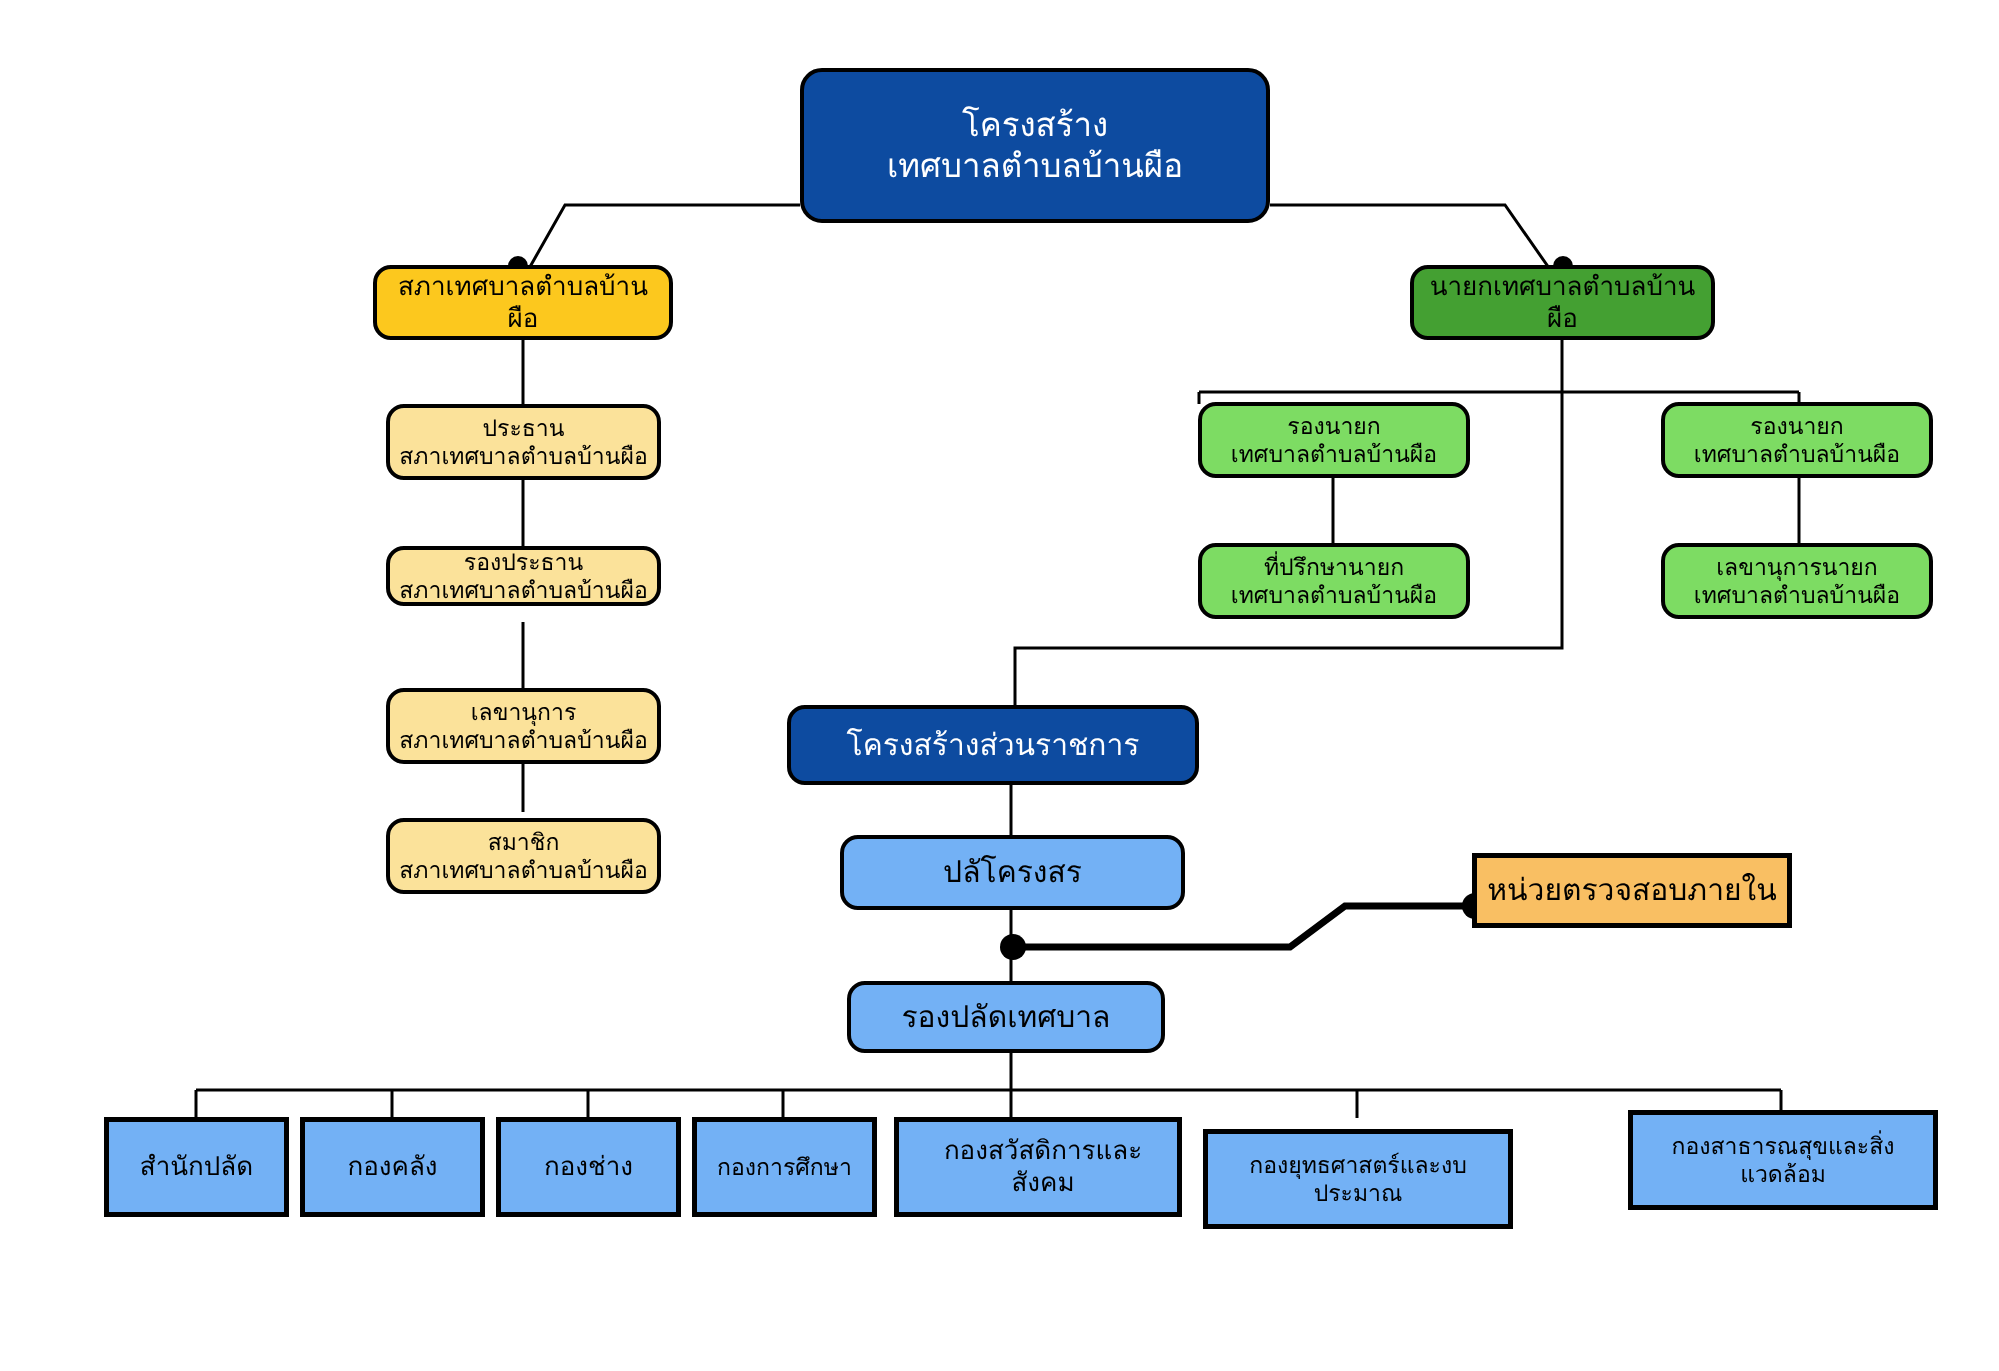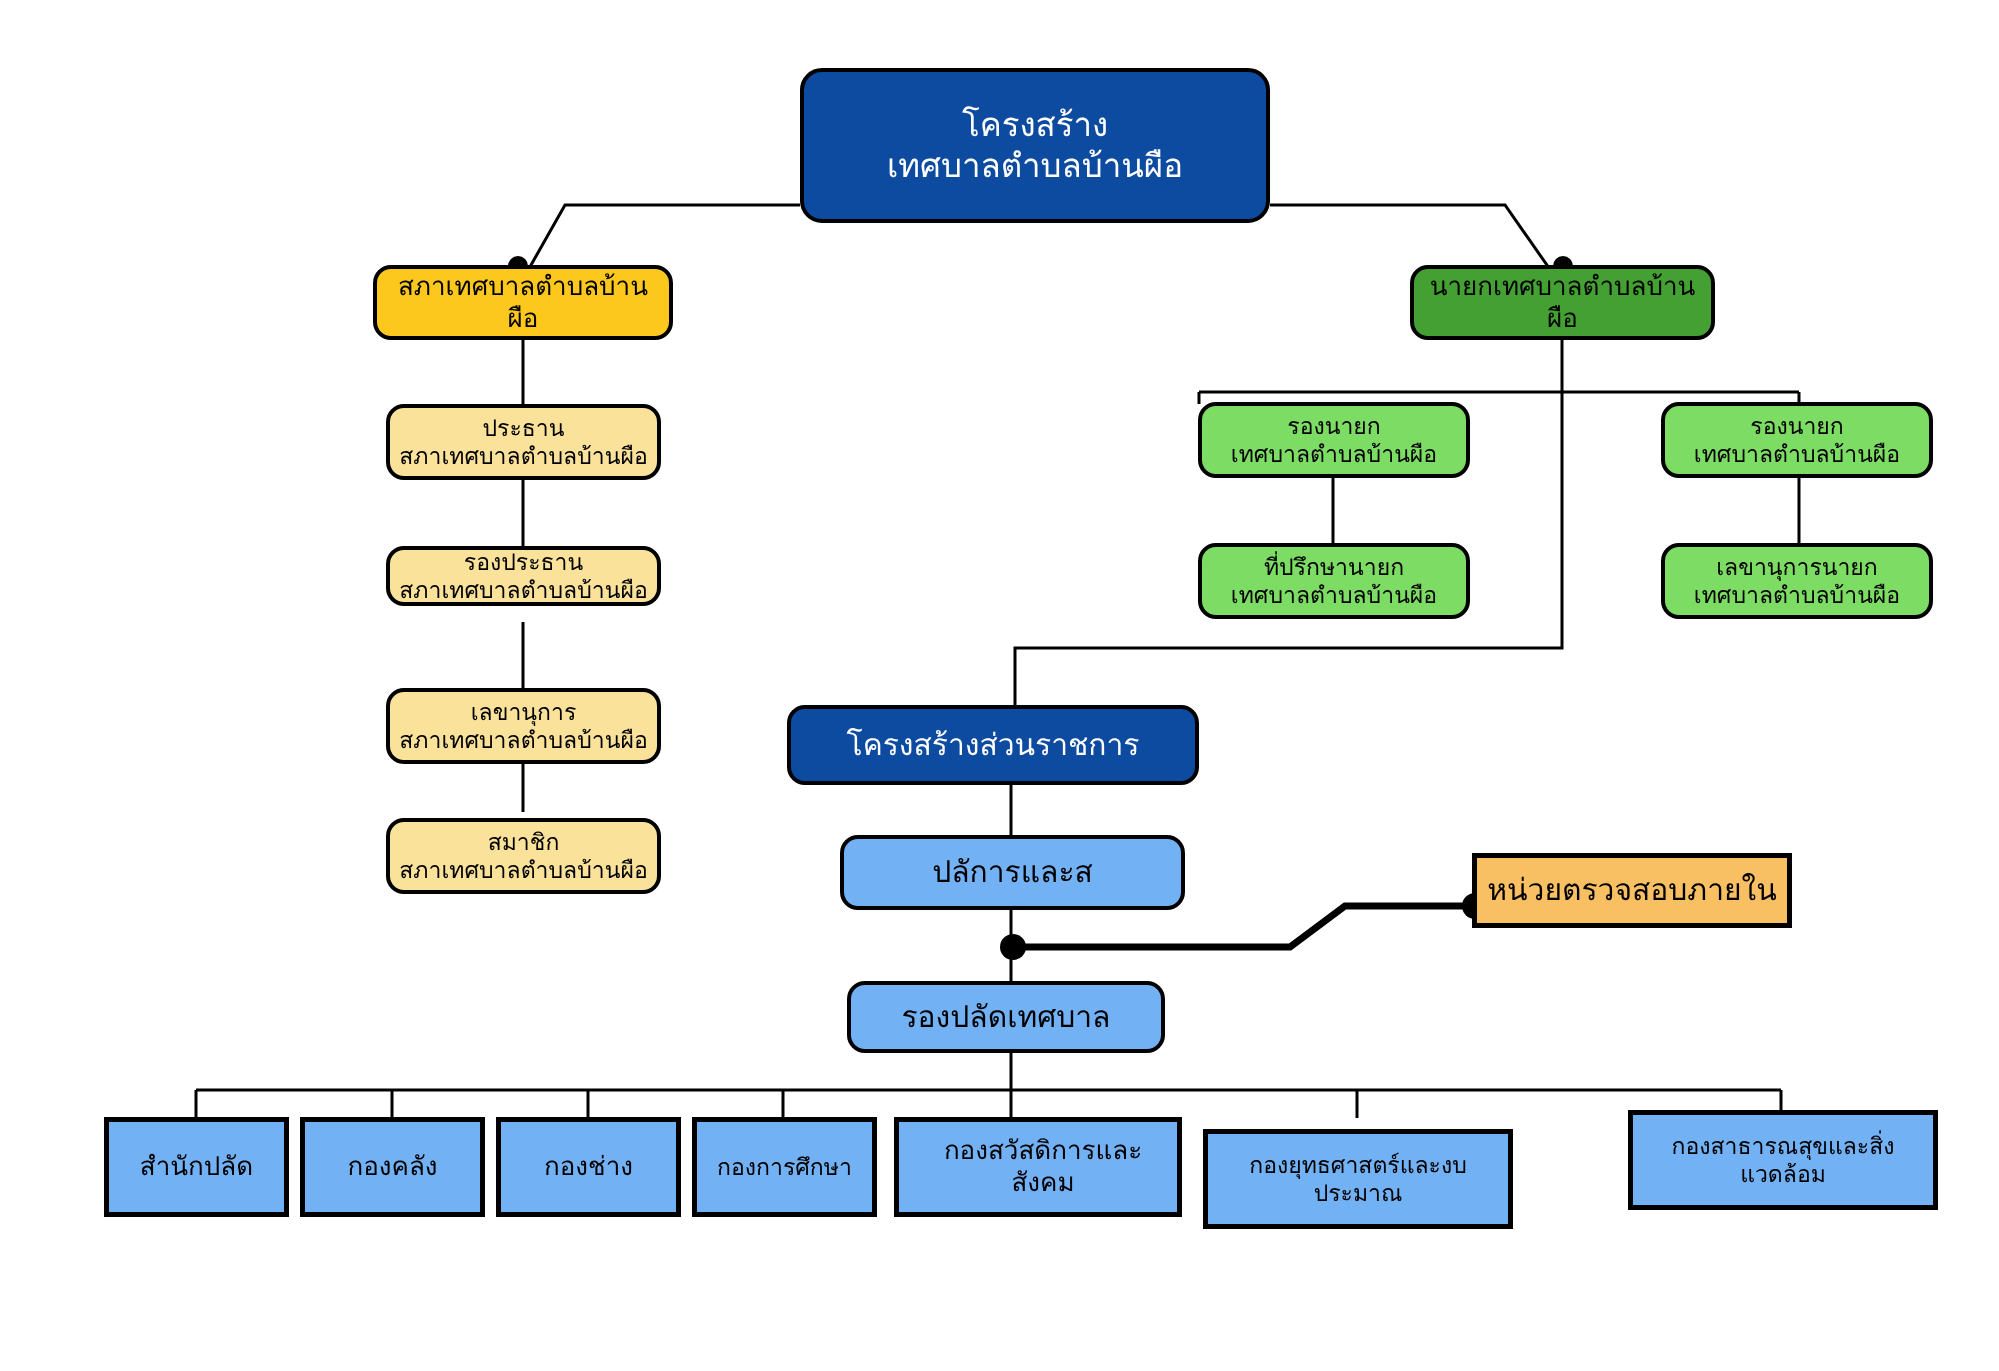--- a/index.html
+++ b/index.html
@@ -161,21 +161,21 @@
 เทศบาลตำบลบ้านผือ</div>
 
   <div class="node lightgreen rounded-md fs-body" style="left:1661px; top:402px; width:272px; height:76px;">รองนายก
 เทศบาลตำบลบ้านผือ</div>
 
   <div class="node lightgreen rounded-md fs-body" style="left:1661px; top:543px; width:272px; height:76px;">เลขานุการนายก
 เทศบาลตำบลบ้านผือ</div>
 
   <div class="node navy rounded-md fs-section" style="left:787px; top:705px; width:412px; height:80px;">โครงสร้างส่วนราชการ</div>
 
-  <div class="node blue rounded-md fs-section" style="left:840px; top:835px; width:345px; height:75px;">ปลัการและส</div>
+  <div class="node blue rounded-md fs-section" style="left:840px; top:835px; width:345px; height:75px;">ปลัโครงสร</div>
 
   <div class="node blue rounded-md fs-section" style="left:847px; top:981px; width:318px; height:72px;">รองปลัดเทศบาล</div>
 
   <div class="node orange rect fs-section" style="left:1472px; top:853px; width:320px; height:75px;">หน่วยตรวจสอบภายใน</div>
 
   <div class="node blue rect fs-head" style="left:104px; top:1117px; width:185px; height:100px;">สำนักปลัด</div>
 
   <div class="node blue rect fs-head" style="left:300px; top:1117px; width:185px; height:100px;">กองคลัง</div>
 
   <div class="node blue rect fs-head" style="left:496px; top:1117px; width:185px; height:100px;">กองช่าง</div>

